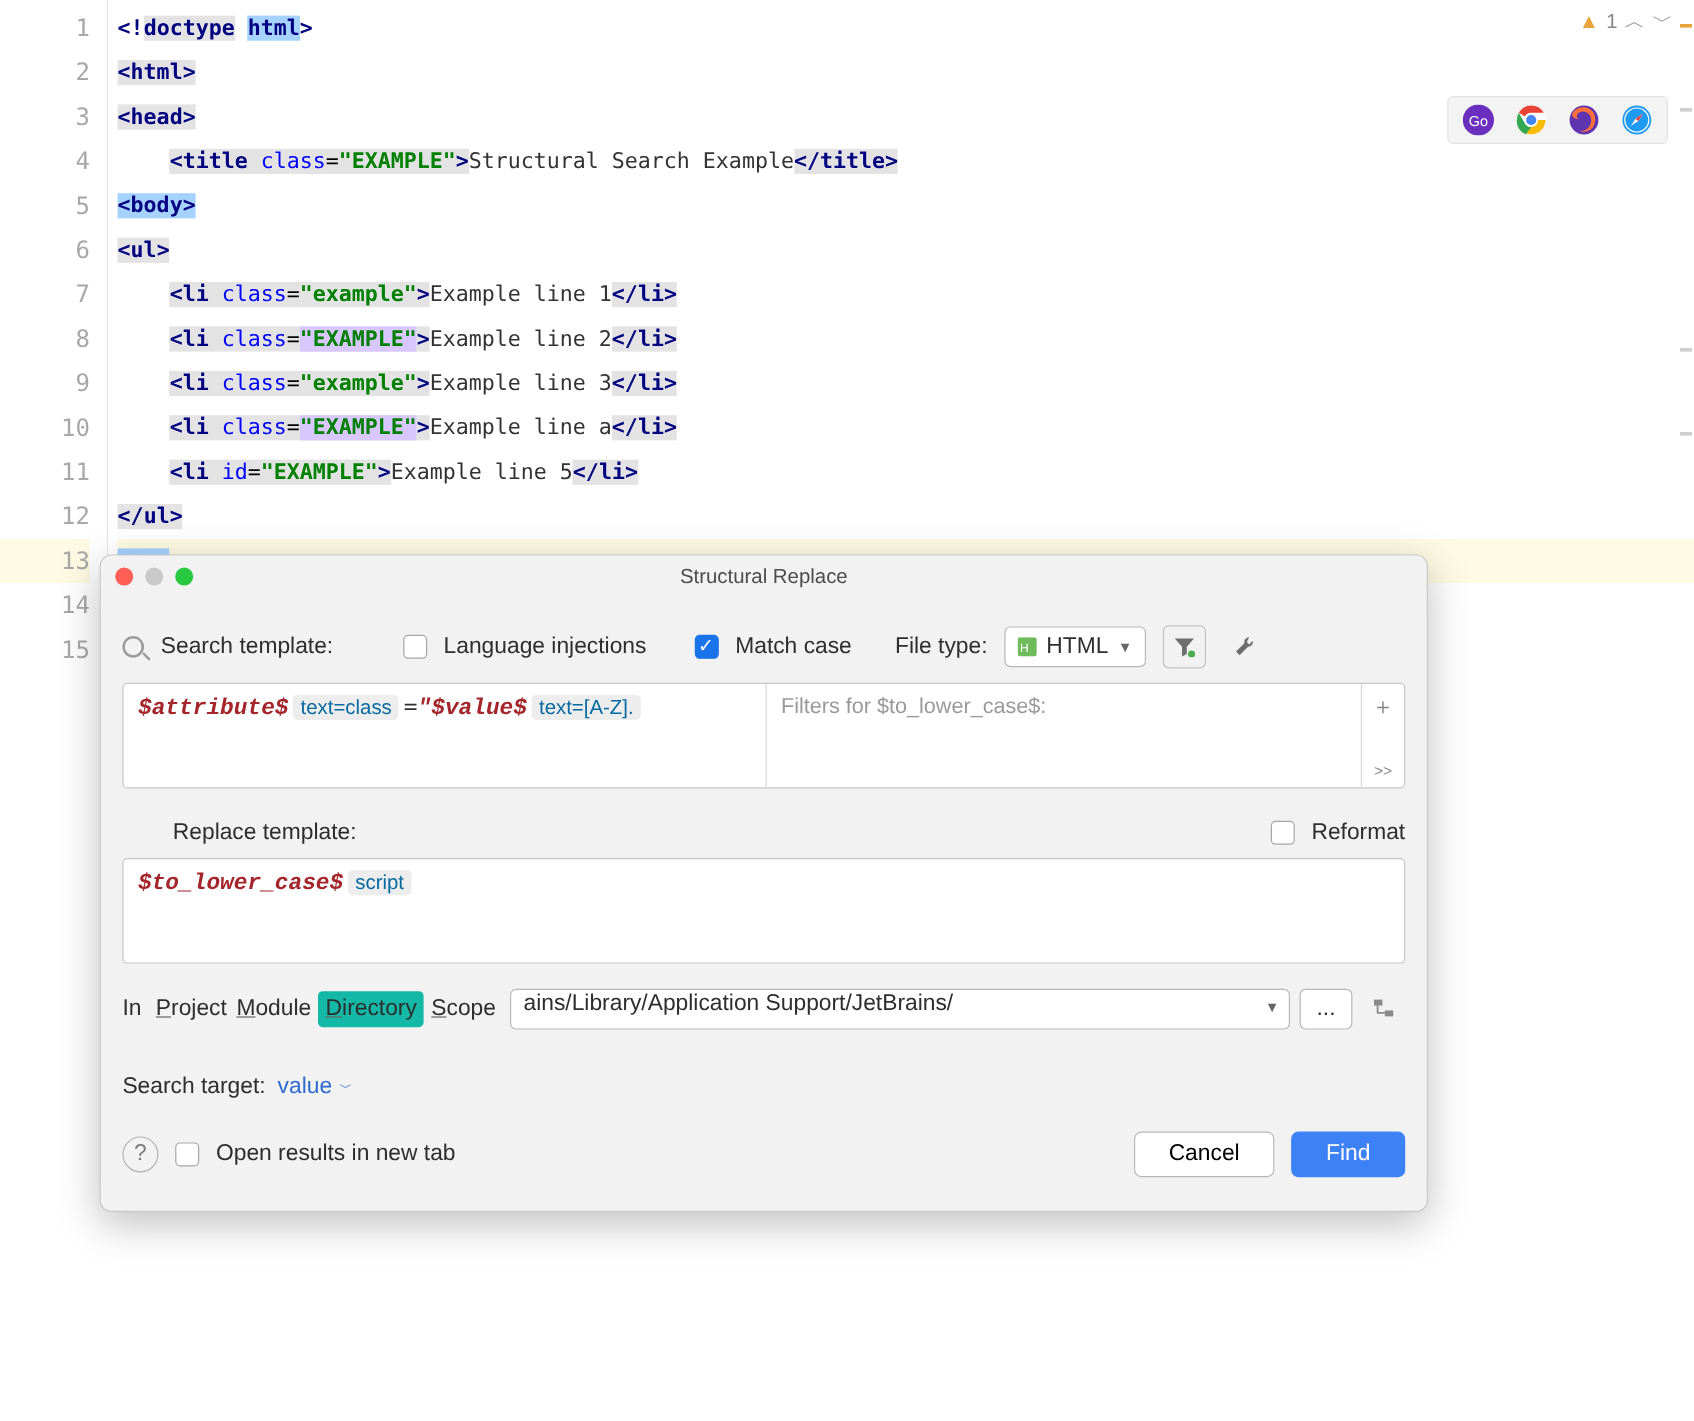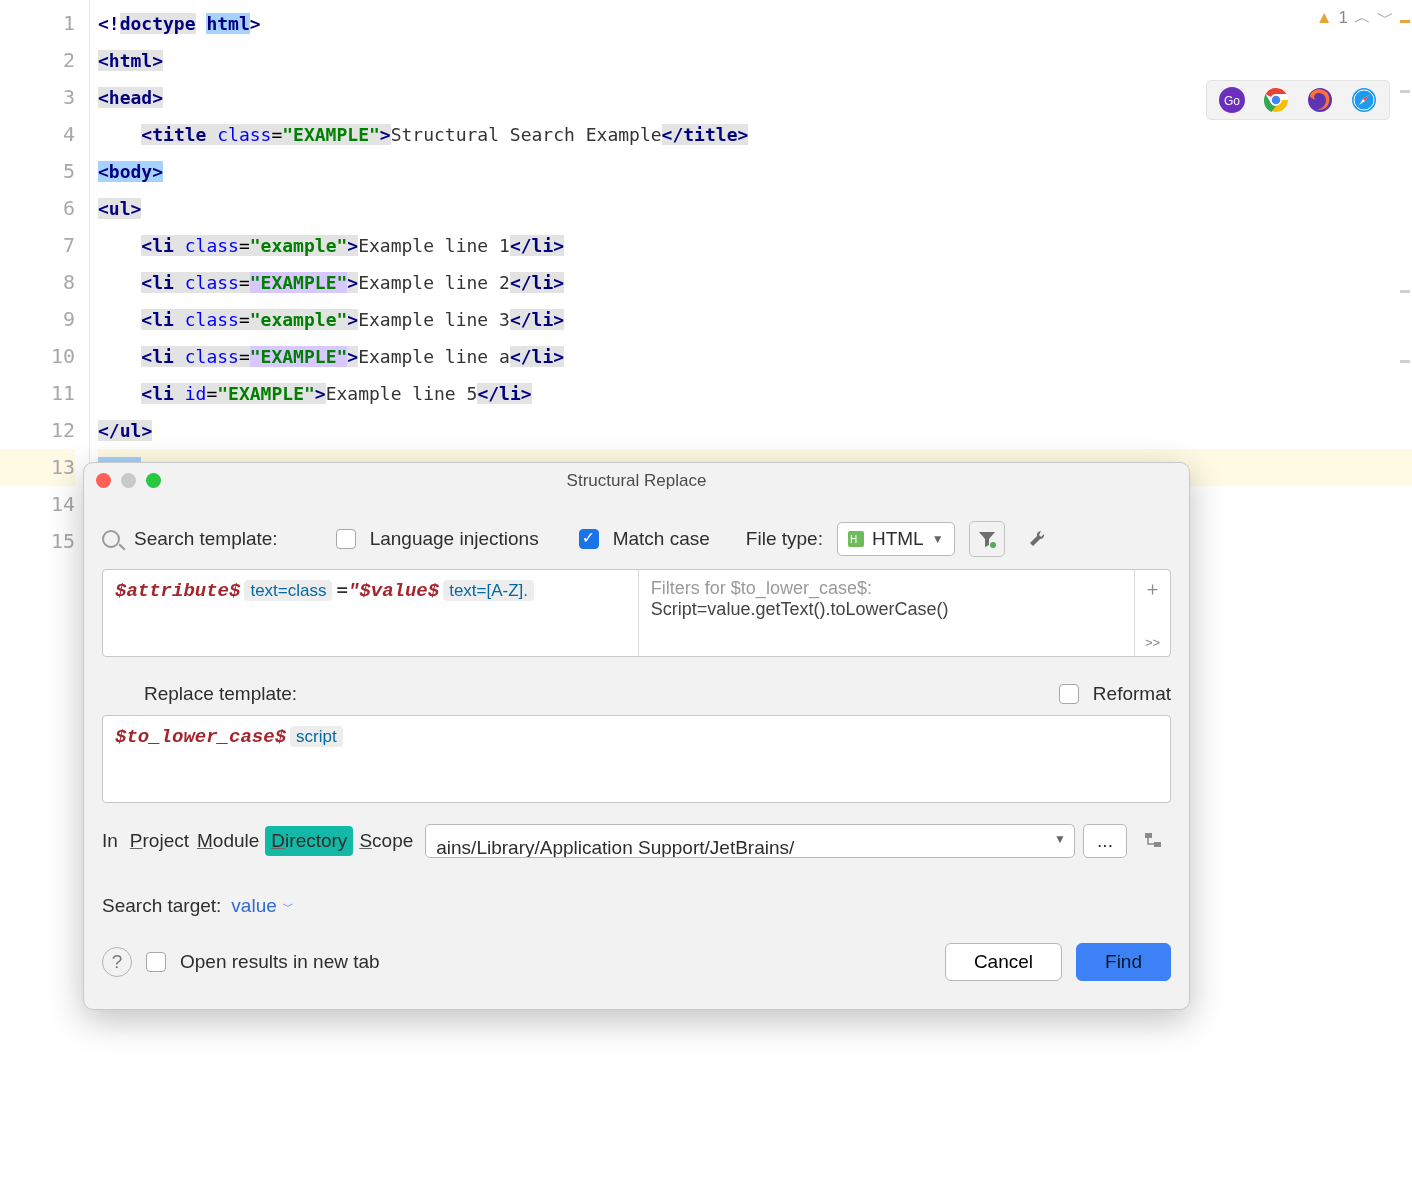--- a/index.html
+++ b/index.html
@@ -122,32 +122,32 @@
 .tmpl-pill{ background:#EDEDED; color:#0369a1; border-radius:4px; padding:1px 6px; margin:0 4px; font-style:normal; font-weight:normal; font-family:-apple-system,sans-serif; font-size:17px;}
 
 .replace-row{ margin-top:26px;}
 .replace-box{ margin:10px 18px 0; height:88px; border:1px solid #C7C7C7; border-radius:4px; background:#fff; padding:8px 12px; font-family:"Menlo",monospace; font-size:19px;}
 
 .scope-row{ margin:20px 18px 0; display:flex; align-items:center; gap:10px;}
 .scope-tabs{ display:flex; gap:4px;}
 .scope-tab{ padding:4px 2px; color:#2E2E2E;}
 .scope-tab.active{ background:#14b8a6; border-radius:4px; padding:4px 6px;}
 .scope-path{ flex:1; display:flex; gap:8px; align-items:center;}
-.path-sel{ flex:1; border:1px solid #B8B8B8; border-radius:5px; background:#fff; padding:12px 30px 5px 10px; position:relative; height:34px; overflow:hidden; white-space:nowrap;}
+.path-sel{ flex:1; border:1px solid #B8B8B8; border-radius:5px; background:#fff; padding:1px 30px 5px 10px; position:relative; height:34px; overflow:hidden; white-space:nowrap;}
 .path-sel .chev{ position:absolute; right:8px; top:7px; font-size:12px; color:#666;}
 .btn-ell{ width:44px;height:34px;border:1px solid #B8B8B8;border-radius:5px;background:#fff;display:flex;align-items:center;justify-content:center;}
 
 .target-row{ margin:36px 18px 0; display:flex; align-items:center; gap:10px;}
 .target-val{ color:#2F6BD0; display:flex; align-items:center; gap:6px; cursor:pointer;}
 .target-val .chev{ font-size:11px;}
 
 .footer{ margin-top:26px; padding:0 18px; display:flex; align-items:center; gap:14px;}
 .help-circle{ width:30px;height:30px;border:1.5px solid #B3B3B3;border-radius:50%;display:flex;align-items:center;justify-content:center;color:#7A7A7A;}
 .btn{ padding:7px 28px; border:1px solid #B8B8B8; border-radius:6px; background:#fff; font-size:19px; cursor:pointer;}
-.btn.primary{ background:#3C82F6; border-color:#3C82F6; color:#0f172a;}
+.btn.primary{ background:#3C82F6; border-color:#3C82F6; color:#ffffff;}
 
 .mag{ display:inline-block; width:18px;height:18px;border:2px solid #9A9A9A;border-radius:50%;position:relative;}
 .mag::after{content:"";position:absolute;width:8px;height:2px;background:#9A9A9A;transform:rotate(45deg);left:14px;top:14px;}
 .under{ text-decoration:underline; text-decoration-color:#666;}
 </style>
 </head>
 <body>
 
 <div class="editor">
   <div class="gutter">
@@ -267,21 +267,20 @@
         </svg>
     </span>
   </div>
 
   <div class="template-box">
     <div class="tmpl-left">
       <span class="tmpl-var">$attribute$</span><span class="tmpl-pill">text=class</span><span>=</span><span class="tmpl-var">"$value$</span><span class="tmpl-pill">text=[A-Z].</span>
     </div>
     <div class="tmpl-right">
       <div class="hint">Filters for $to_lower_case$:</div>
-      <div>Script=value.getText().toLowerCase()</div>
     </div>
     <div class="tmpl-plus">
       <span>＋</span>
       <span style="font-size:13px;">&gt;&gt;</span>
     </div>
   </div>
 
   <div class="row replace-row">
     <span style="width:28px"></span>
     <span class="lbl">Replace template:</span>

